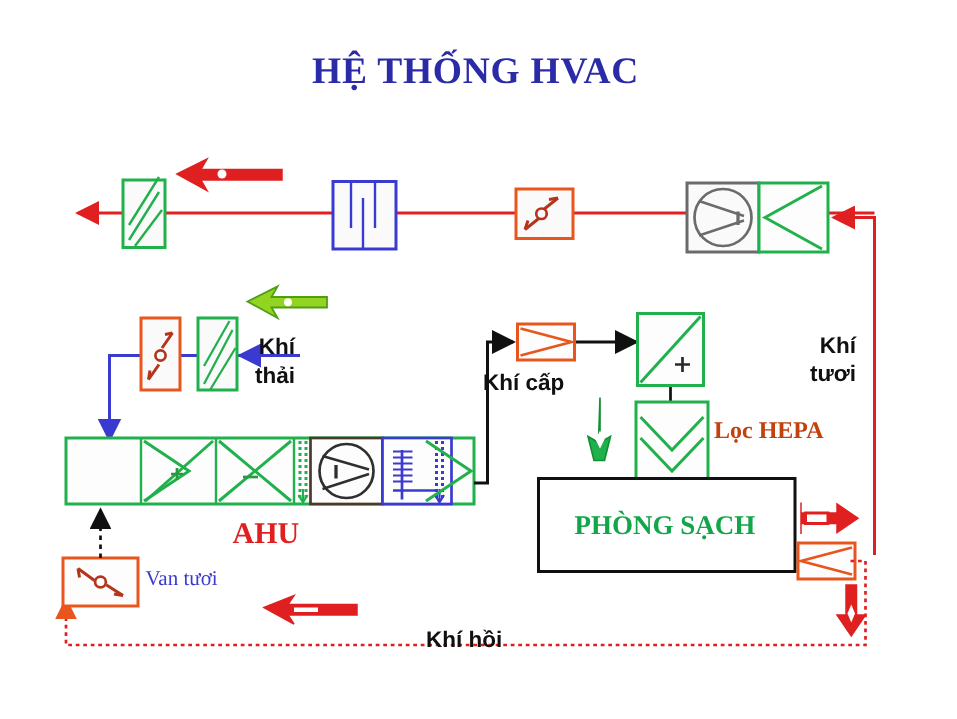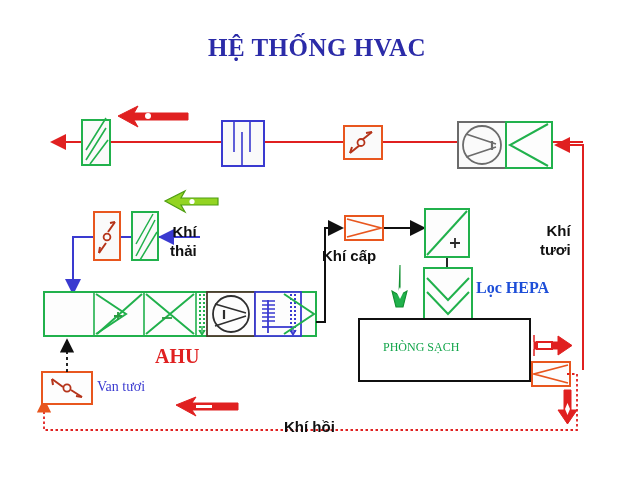--- a/index.html
+++ b/index.html
@@ -17,25 +17,25 @@
     font-family:"Liberation Serif", serif;
     font-weight:bold;font-size:25px;color:#2b2ba8;
     letter-spacing:.5px;
   }
   .lbl-ahu{
     font-family:"Liberation Serif", serif;
     font-weight:bold;font-size:20px;color:#e02020;margin-left:12px;
   }
   .lbl-room{
     font-family:"Liberation Serif", serif;
-    font-weight:normal;font-size:12px;color:#12a54a;
+    font-weight:bold;font-size:18px;color:#12a54a;
   }
   .lbl-hepa{
     font-family:"Liberation Serif", serif;
-    font-weight:bold;font-size:16px;color:#1d4ed8;
+    font-weight:bold;font-size:16px;color:#c2410c;
   }
   .lbl-valve{
     font-family:"Liberation Serif", serif;
     font-size:14px;color:#3a3ad0;
   }
   .lbl-air{
     font-family:"Liberation Sans", sans-serif;
     font-weight:bold;font-size:15px;color:#101010;
     line-height:19px;text-align:right;
   }

